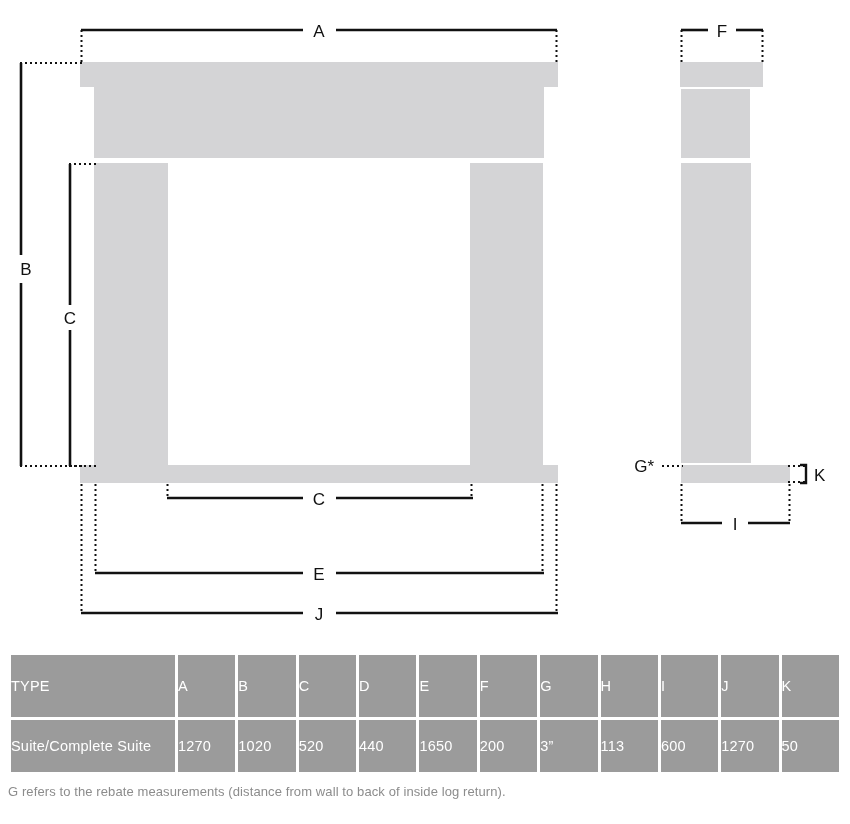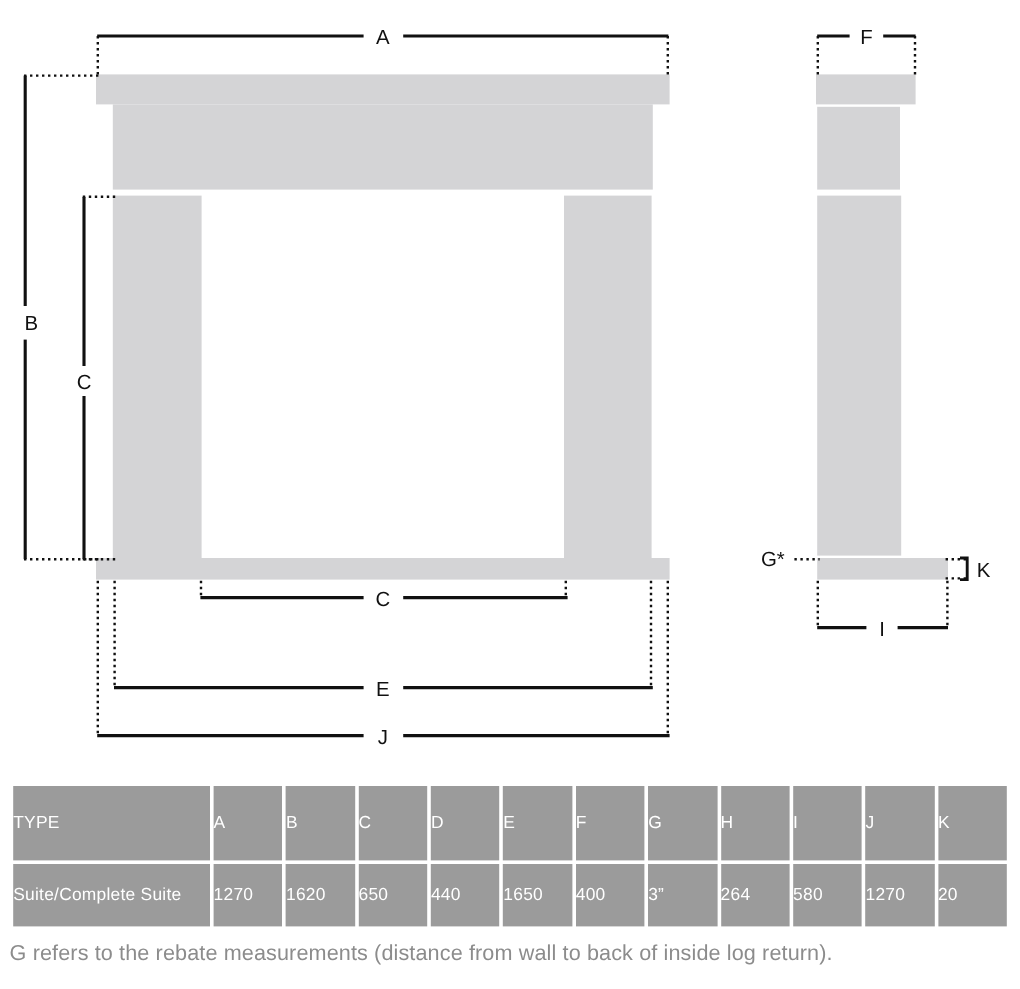--- a/index.html
+++ b/index.html
@@ -51,21 +51,21 @@
   .spec-table tr.data-row td {
     height: 52px;
   }
   .spec-table td.type-cell {
     width: 164px;
   }
   .caption {
     position: absolute;
     left: 8px;
     top: 784px;
-    font-size: 18px;
+    font-size: 13px;
     color: #8c8c8c;
     letter-spacing: 0.1px;
     white-space: nowrap;
   }
 </style>
 </head>
 <body>
 
 <div id="stage">
 
@@ -185,29 +185,29 @@
         <td>F</td>
         <td>G</td>
         <td>H</td>
         <td>I</td>
         <td>J</td>
         <td>K</td>
       </tr>
       <tr class="data-row">
         <td class="type-cell">Suite/Complete Suite</td>
         <td>1270</td>
-        <td>1620</td>
-        <td>650</td>
+        <td>1020</td>
+        <td>520</td>
         <td>440</td>
         <td>1650</td>
-        <td>400</td>
+        <td>200</td>
         <td>3”</td>
-        <td>264</td>
-        <td>580</td>
+        <td>113</td>
+        <td>600</td>
         <td>1270</td>
-        <td>20</td>
+        <td>50</td>
       </tr>
     </tbody>
   </table>
 
   <div class="caption">G refers to the rebate measurements (distance from wall to back of inside log return).</div>
 
 </div>
 
 </body></html>

